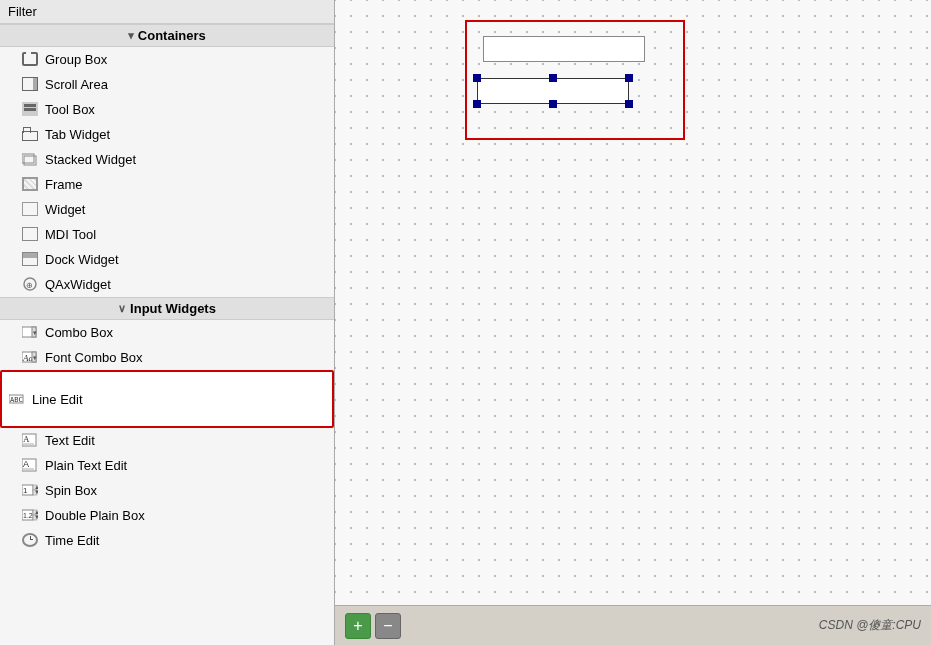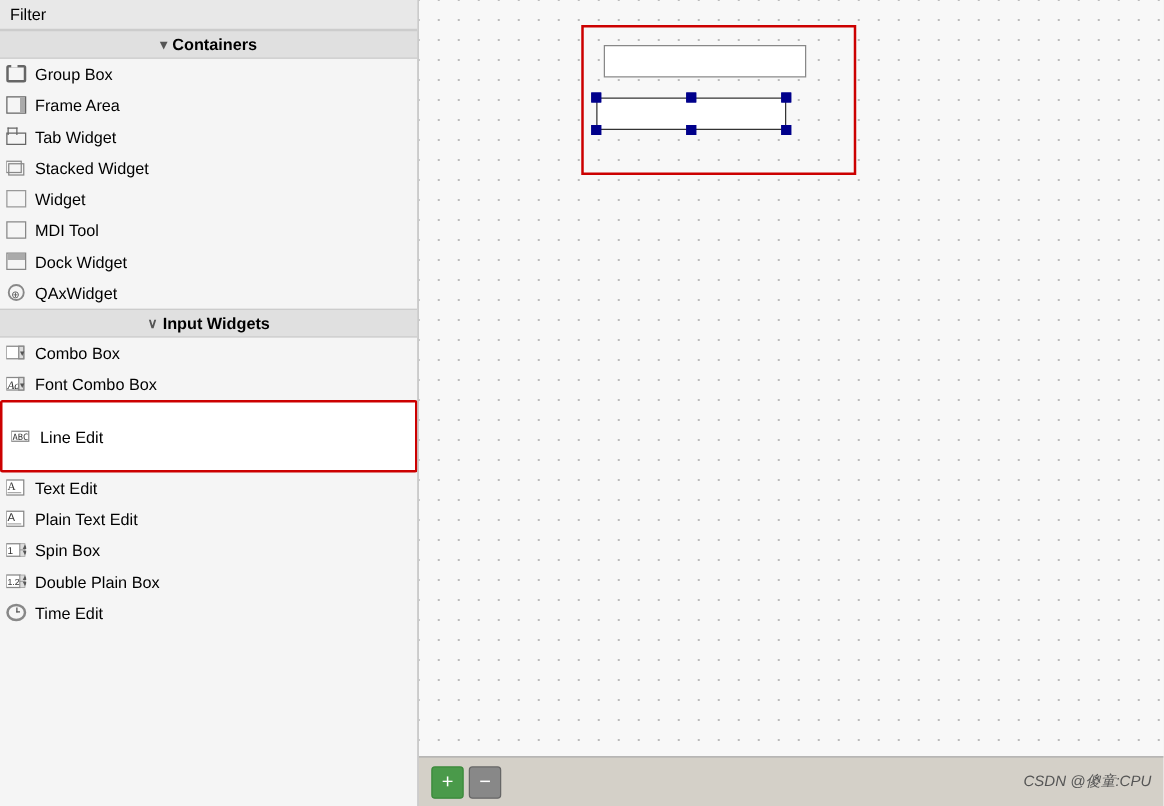--- a/index.html
+++ b/index.html
@@ -74,21 +74,21 @@
     }
 
     .section-header .toggle-icon {
       font-size: 11px;
       color: #555;
     }
 
     .list-item {
       display: flex;
       align-items: center;
-      padding: 3px 4px;
+      padding: 3px 21px;
       cursor: pointer;
       gap: 6px;
       border-bottom: 1px solid transparent;
     }
 
     .list-item.highlighted {
       background: #fff;
       border: 2px solid #cc0000;
       border-radius: 2px;
       padding: 18px 6px;
@@ -346,41 +346,56 @@
           <div class="item-icon">
             <div class="icon-group-box"></div>
           </div>
           <span class="item-label">Group Box</span>
         </div>
 
         <div class="list-item">
           <div class="item-icon">
             <div class="icon-scroll"></div>
           </div>
-          <span class="item-label">Frame Area</span>
-        </div>
-
+          <span class="item-label">Scroll Area</span>
+        </div>
+
+        <div class="list-item">
+          <div class="item-icon">
+            <div class="icon-toolbox">
+                <div></div>
+                <div></div>
+              </div>
+          </div>
+          <span class="item-label">Tool Box</span>
+        </div>
 
         <div class="list-item">
           <div class="item-icon">
             <div class="icon-tab"></div>
           </div>
           <span class="item-label">Tab Widget</span>
         </div>
 
         <div class="list-item">
           <div class="item-icon">
             <svg width="16" height="14" viewBox="0 0 16 14">
               <rect x="2" y="4" width="12" height="9" fill="none" stroke="#888" stroke-width="1"></rect>
               <rect x="0" y="2" width="12" height="9" fill="none" stroke="#888" stroke-width="1"></rect>
             </svg>
           </div>
           <span class="item-label">Stacked Widget</span>
         </div>
 
+        <div class="list-item">
+          <div class="item-icon">
+            <div class="icon-frame"></div>
+          </div>
+          <span class="item-label">Frame</span>
+        </div>
 
         <div class="list-item">
           <div class="item-icon">
             <div class="icon-widget"></div>
           </div>
           <span class="item-label">Widget</span>
         </div>
 
         <div class="list-item">
           <div class="item-icon">

